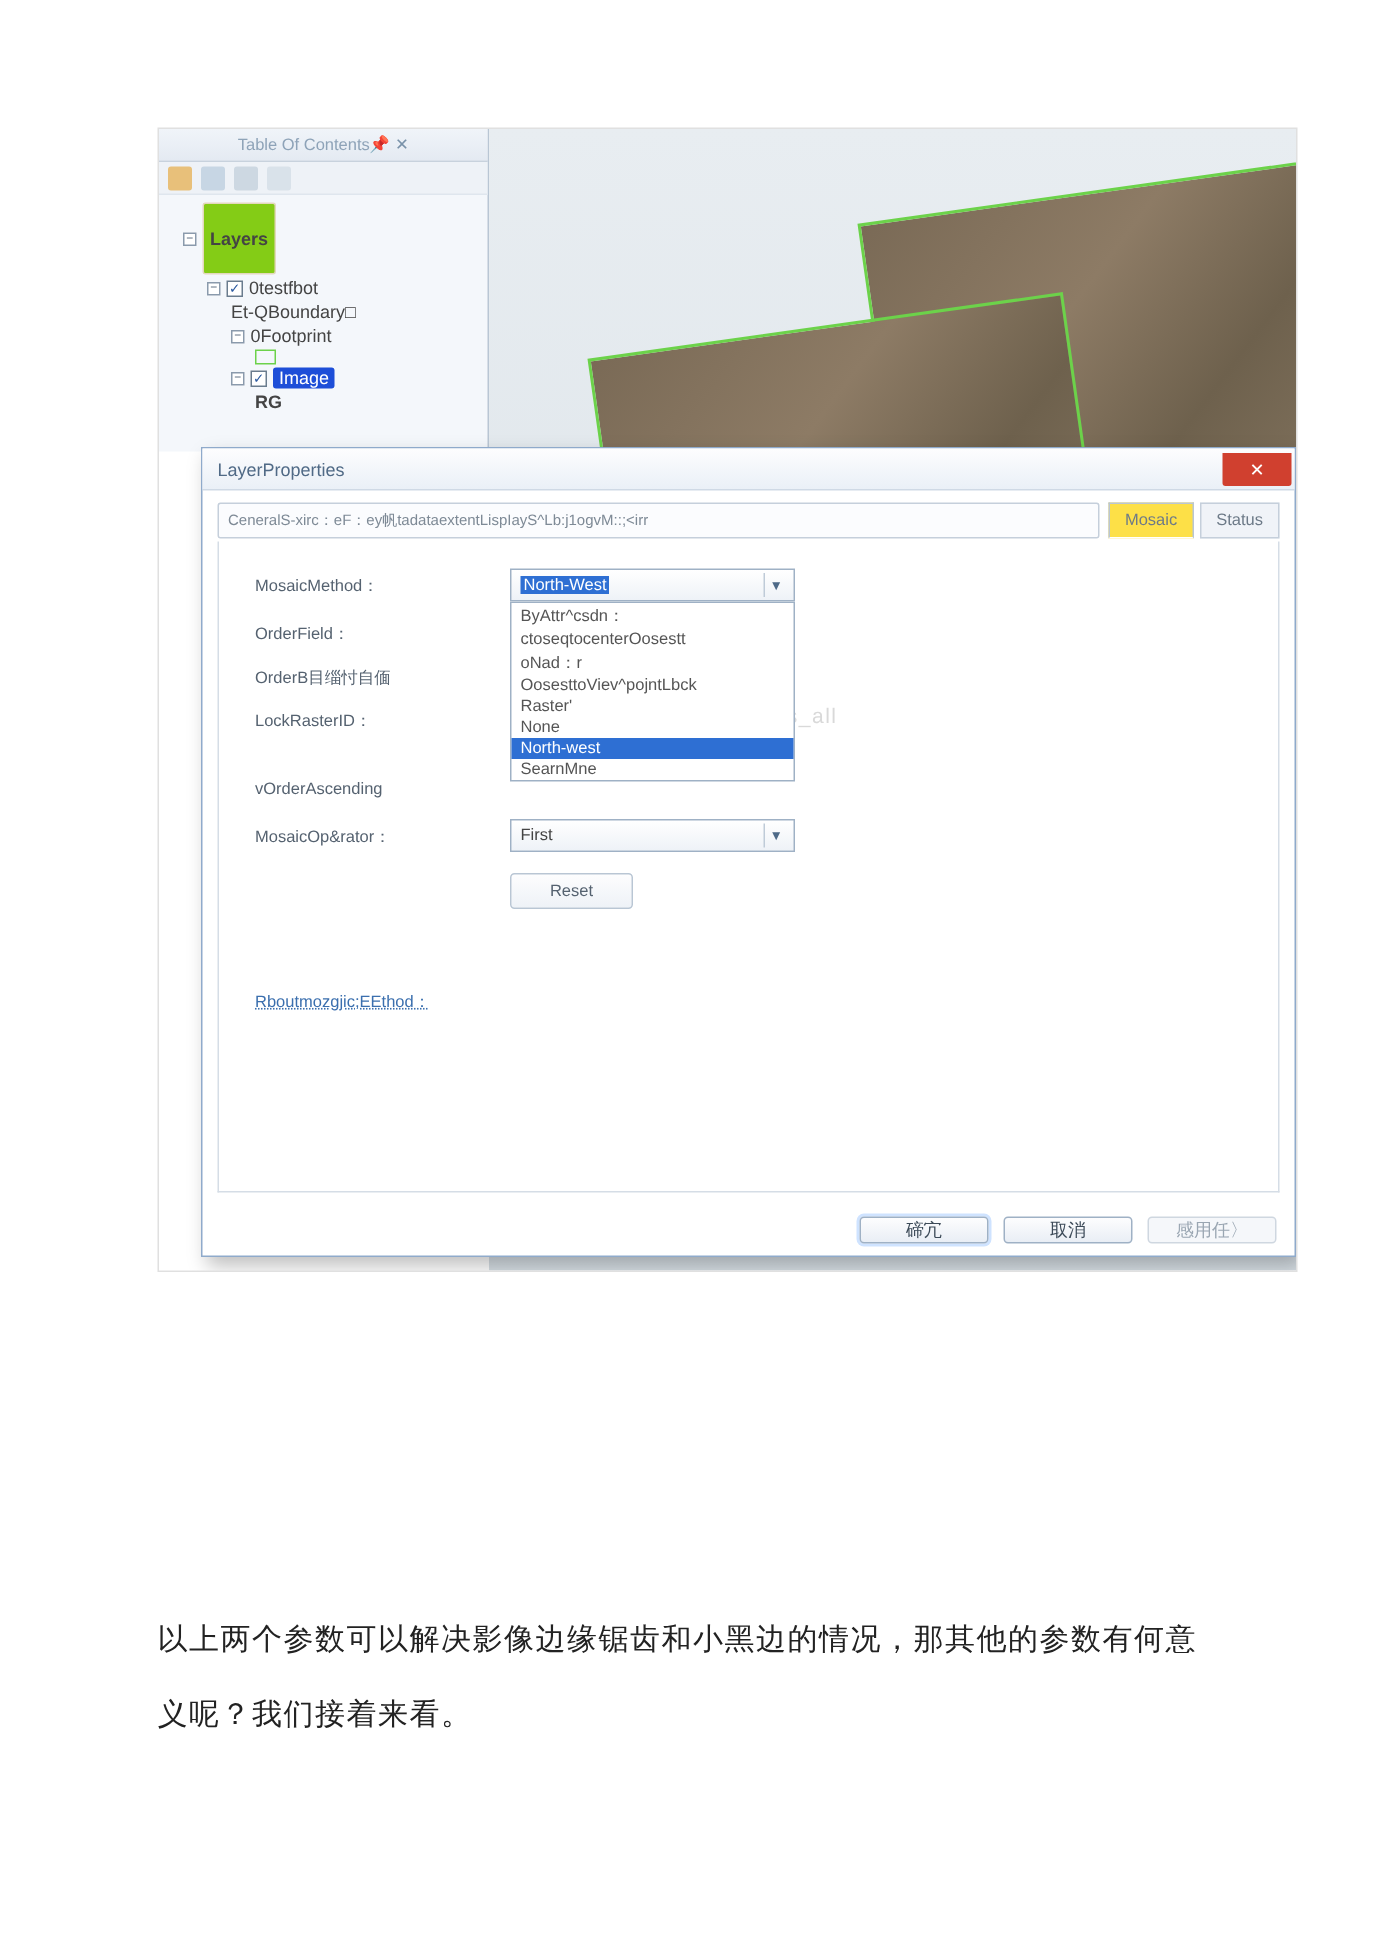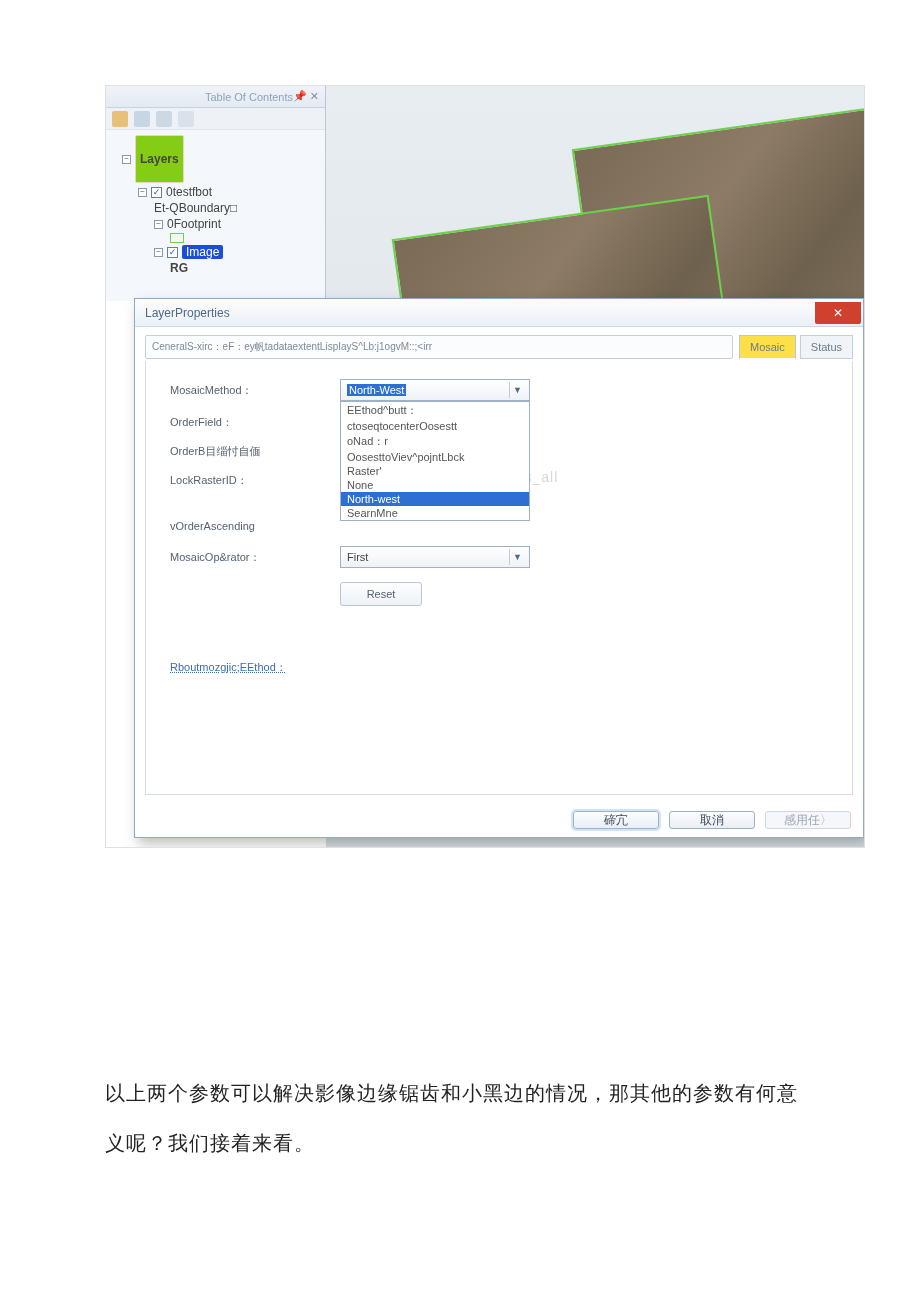--- a/index.html
+++ b/index.html
@@ -41,22 +41,22 @@
     position: absolute;
     left: 0; top: 0;
     width: 220px; height: 215px;
     background: #f4f7fb;
     border-right: 1px solid #b9c6d4;
     font-size: 12px;
     color: #444;
   }
   .toc-header {
     height: 22px;
-    display:flex; align-items:center; justify-content:flex-end;
-    padding: 0 6px;
+    display:flex; align-items:center; justify-content:center;
+    padding: 0 17px;
     background: linear-gradient(#f0f4f9,#e4eaf2);
     border-bottom:1px solid #c8d2dd;
     color:#8ea3b8;
     font-size:11px;
   }
   .toc-header .pin-close { font-size:11px; color:#7992a9; }
   .toc-toolbar {
     height:22px;
     display:flex; align-items:center;
     gap:6px;
@@ -314,21 +314,21 @@
 
         <div class="form-row">
           <div class="form-label">MosaicMethod：</div>
           <div class="select open">
             <span class="sel-text">North-West</span>
             <span class="arrow">▼</span>
           </div>
         </div>
 
         <div class="dropdown">
-          <div class="dd-item">EEthod^butt：</div>
+          <div class="dd-item">ByAttr^csdn：</div>
           <div class="dd-item">ctoseqtocenterOosestt</div>
           <div class="dd-item">oNad：r</div>
           <div class="dd-item">OosesttoViev^pojntLbck</div>
           <div class="dd-item">Raster'</div>
           <div class="dd-item">None</div>
           <div class="dd-item selected">North-west</div>
           <div class="dd-item">SearnMne</div>
         </div>
 
         <div class="form-row">

